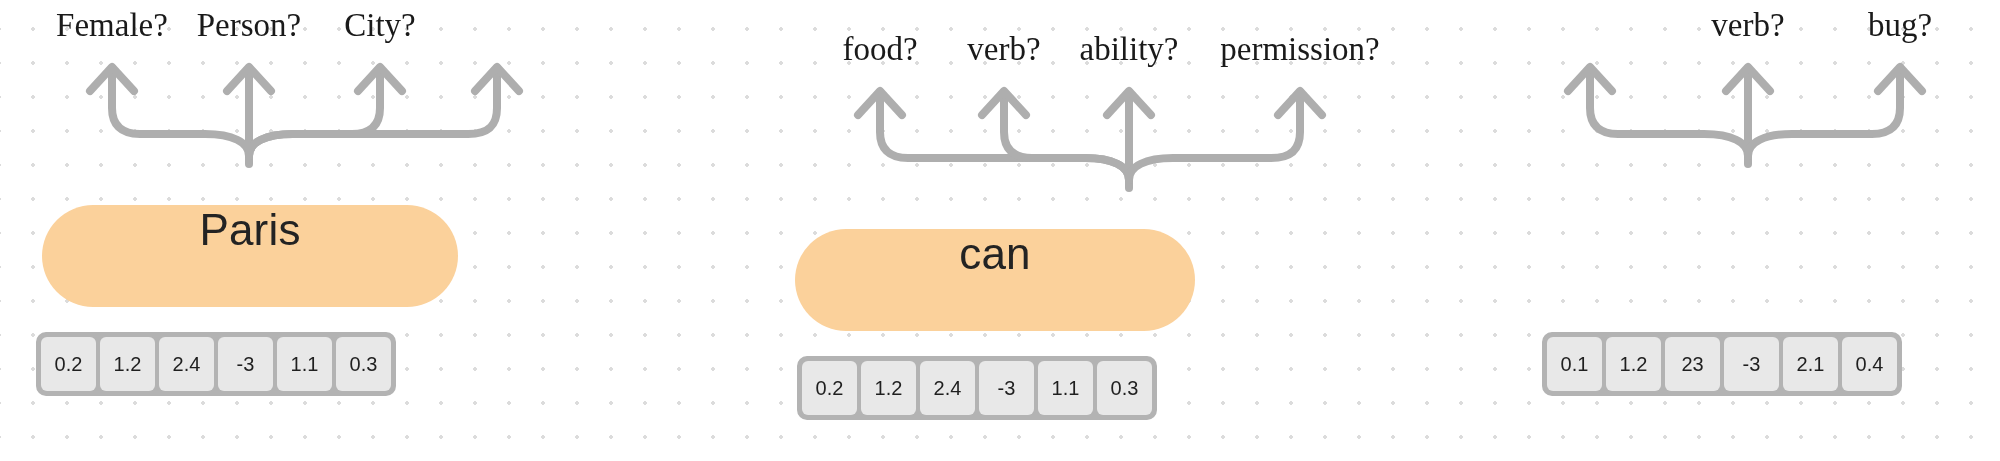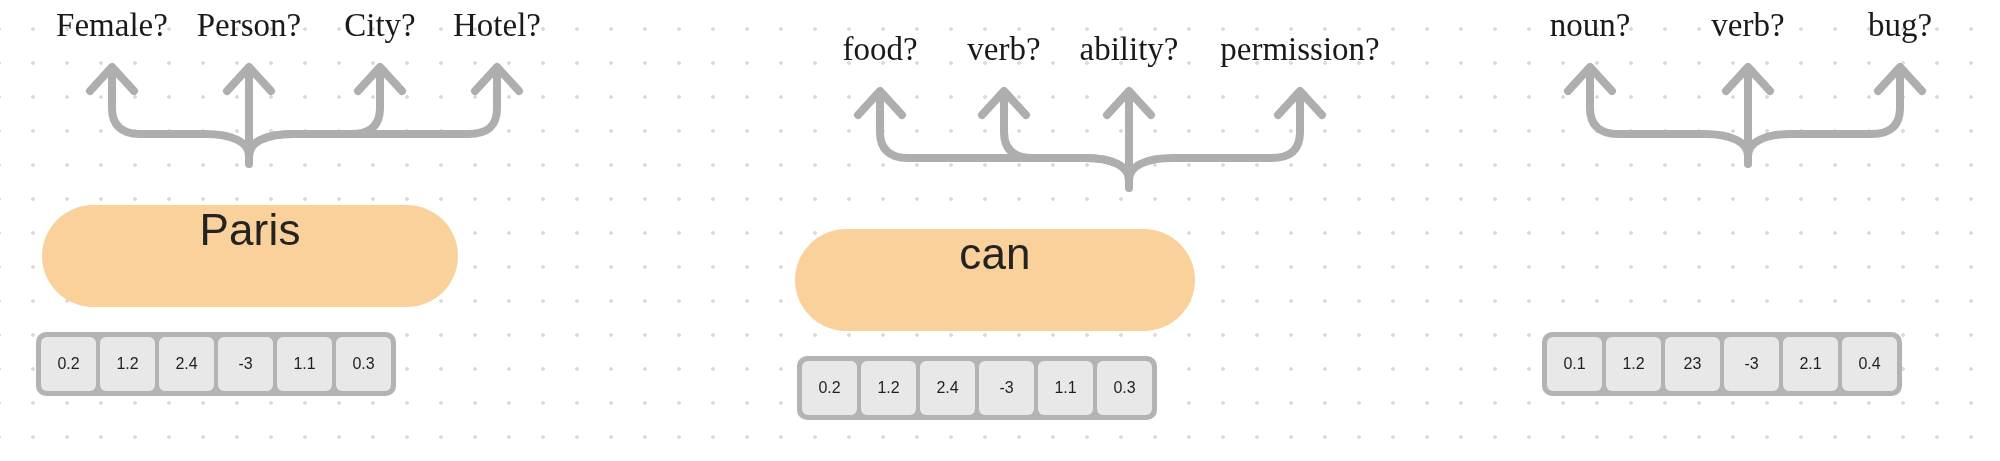--- a/index.html
+++ b/index.html
@@ -84,37 +84,36 @@
   }
   .cell {
     box-sizing: border-box;
     width: 55px;
     height: 54px;
     background: #e8e8e8;
     border-radius: 6px;
     display: flex;
     align-items: center;
     justify-content: center;
-    font-size: 16px;
+    font-size: 20px;
     color: #1f1f1f;
     font-family: "Liberation Sans", sans-serif;
   }
 </style>
 </head>
 <body>
 
 <div id="canvas">
 
   <div class="group" style="left:0px; width:520px;">
 
     <div class="labels">
       <div class="label" style="left:112px;">Female?</div>
       <div class="label" style="left:249px;">Person?</div>
       <div class="label" style="left:380px;">City?</div>
-      <div class="label" style="left:497px;">Hotel?</div>
     </div>
 
     <div class="arrows">
       <svg width="560" height="160" viewBox="0 0 560 160" fill="none">
         <g stroke="#aeaeae" stroke-width="8" fill="none" stroke-linecap="round" stroke-linejoin="round">
 
           <path d="M249 106 L249 118"></path>
 
           <path d="M249 110 C249 96 232 88 205 88 L140 88 C120 88 112 78 112 62 L112 22"></path>
 
@@ -185,21 +184,20 @@
       <div class="cell">2.4</div>
       <div class="cell">-3</div>
       <div class="cell">1.1</div>
       <div class="cell">0.3</div>
     </div>
   </div>
 
   <div class="group" style="left:1500px; width:500px;">
 
     <div class="labels">
-      <div class="label" style="left:90px;">noun?</div>
       <div class="label" style="left:248px;">verb?</div>
       <div class="label" style="left:400px;">bug?</div>
     </div>
 
     <div class="arrows">
       <svg width="500" height="160" viewBox="0 0 500 160" fill="none">
         <g stroke="#aeaeae" stroke-width="8" fill="none" stroke-linecap="round" stroke-linejoin="round">
           <path d="M248 106 L248 118"></path>
 
           <path d="M248 110 C248 96 231 88 204 88 L118 88 C98 88 90 78 90 62 L90 22"></path>

